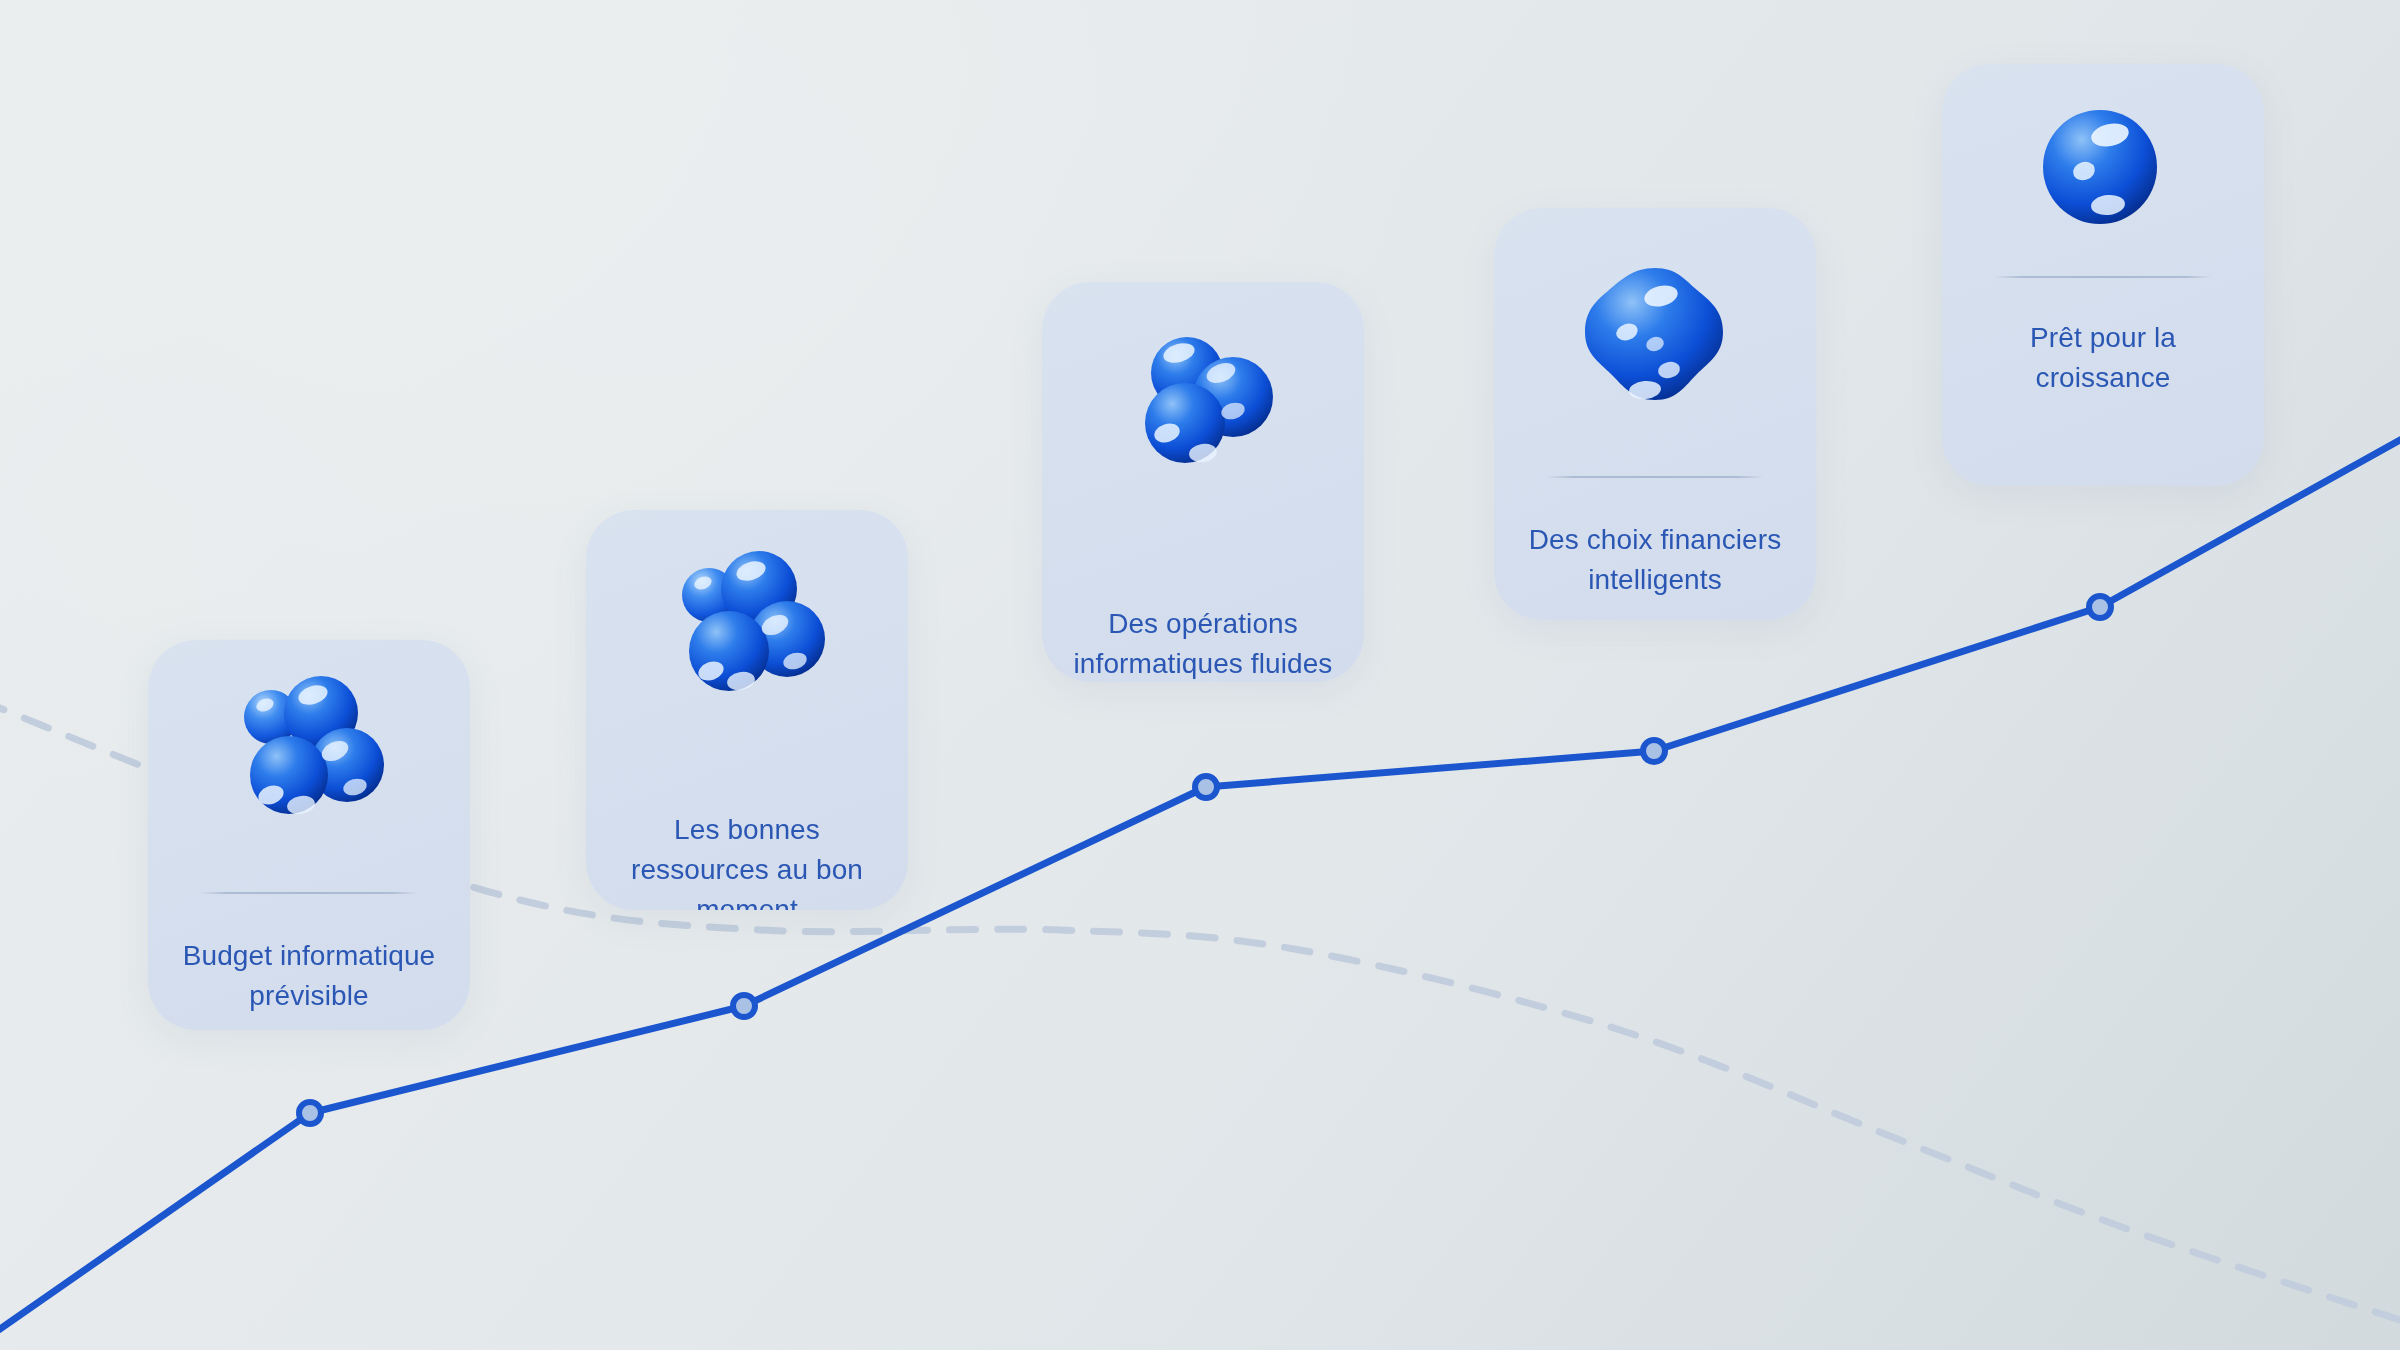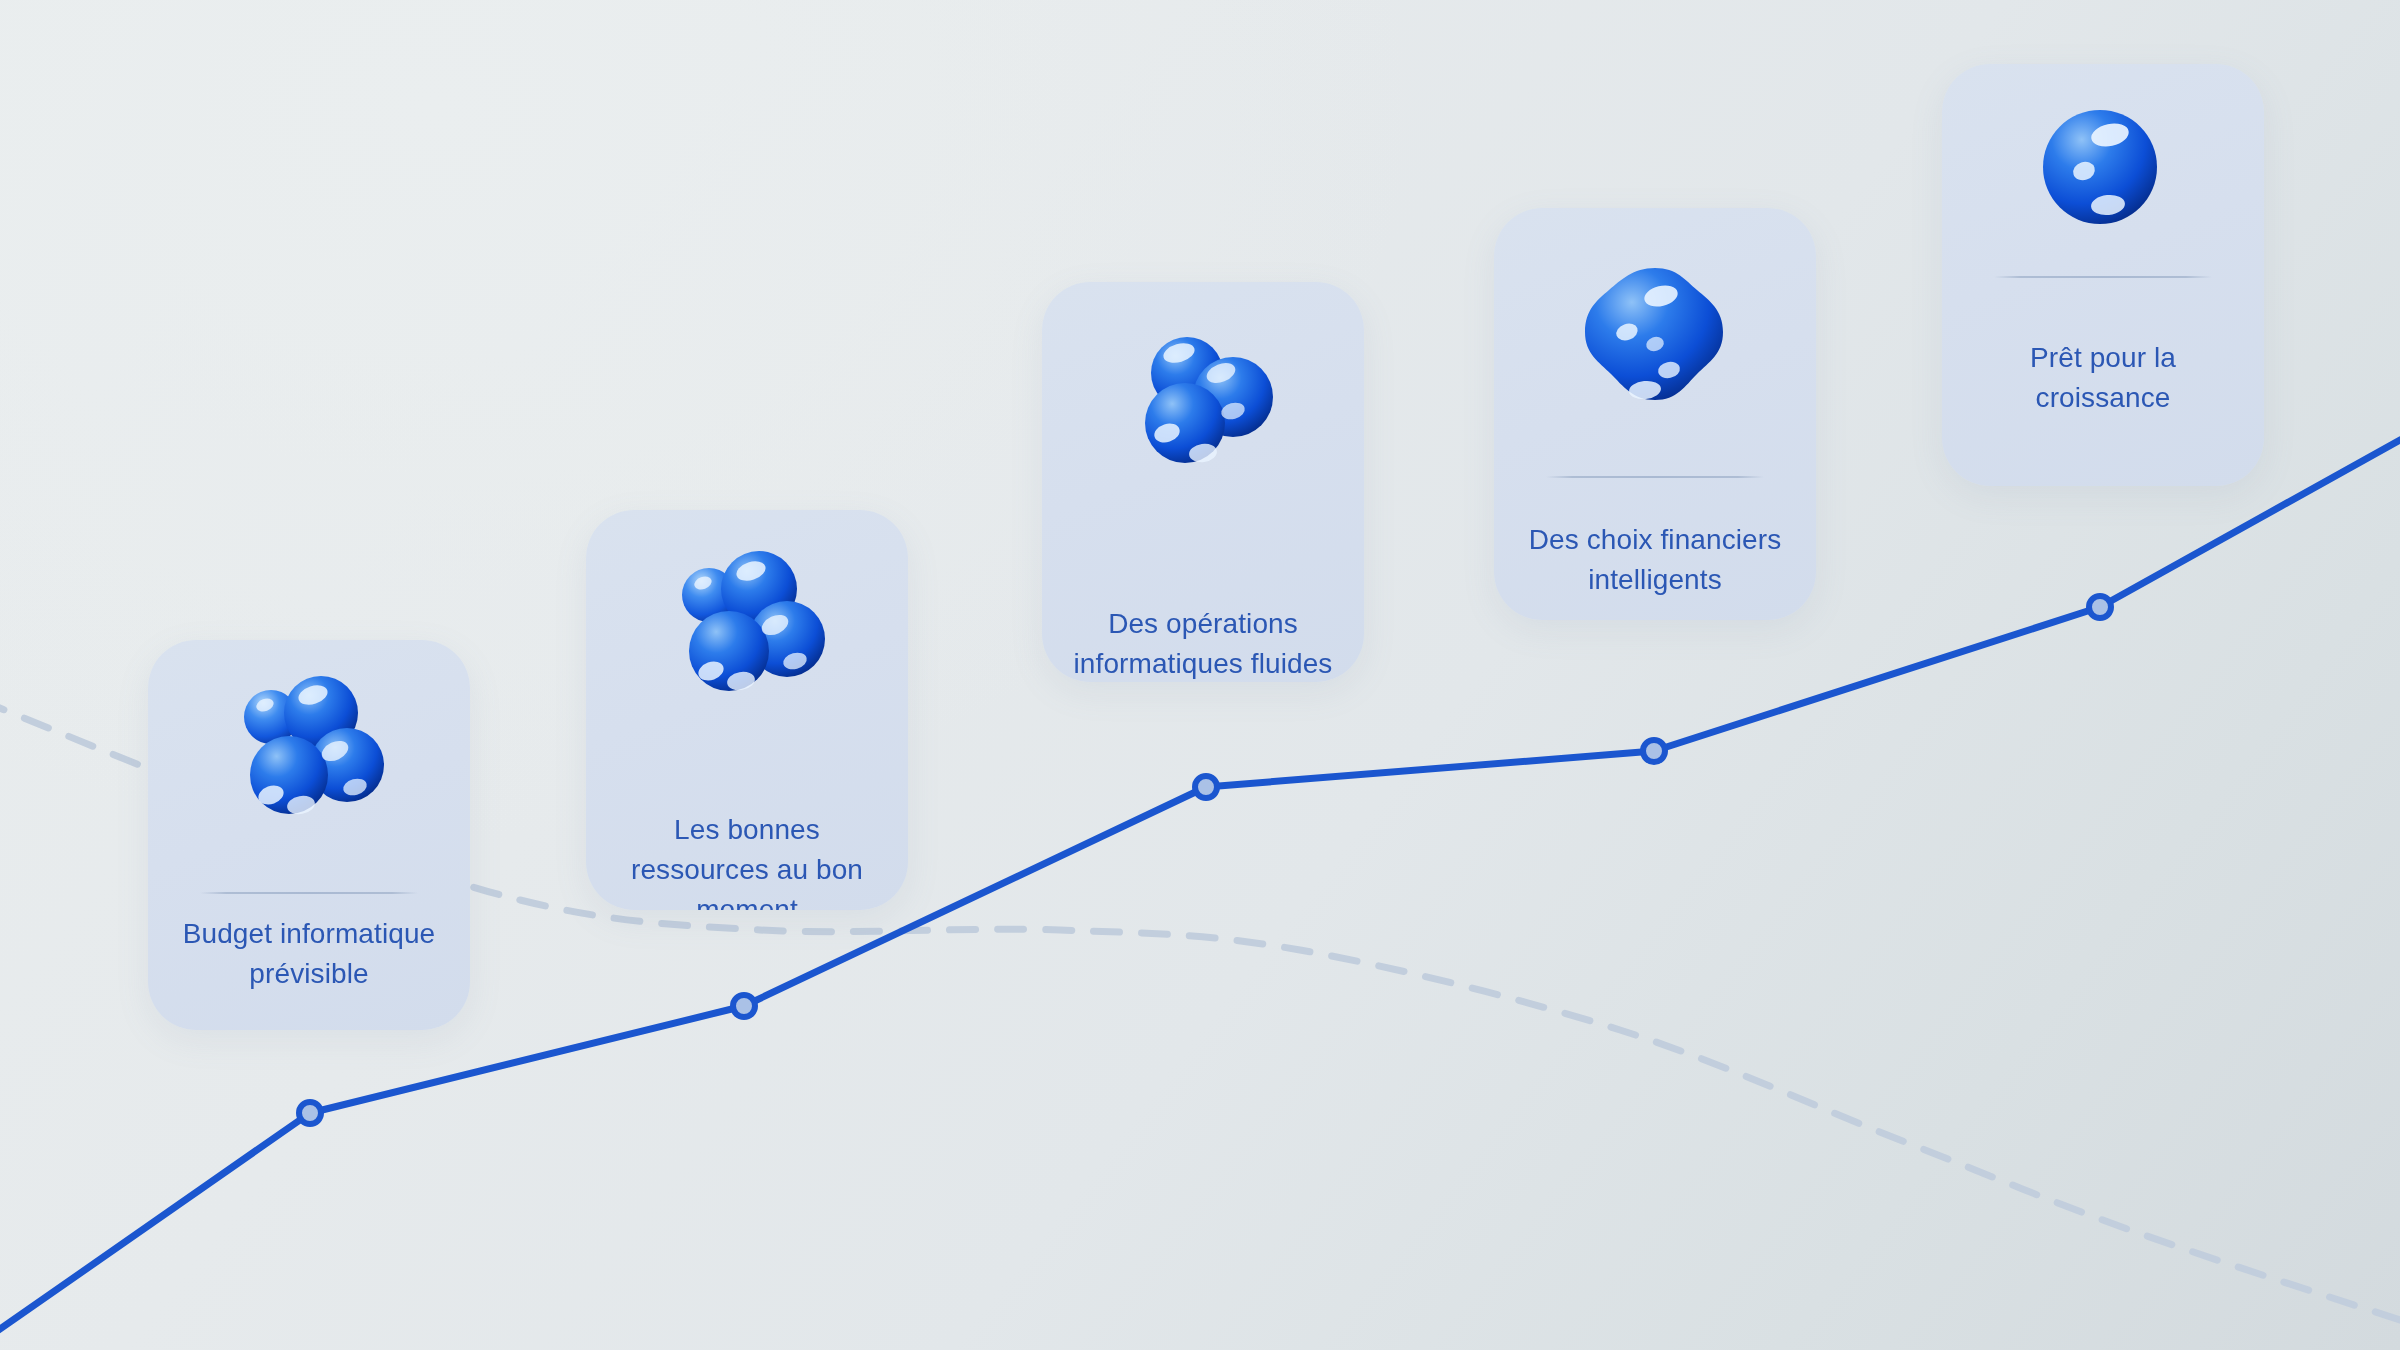--- a/index.html
+++ b/index.html
@@ -61,37 +61,37 @@
     text-align: center;
     letter-spacing: 0.1px;
     padding: 0 22px;
     font-weight: 400;
   }
 
   
   #card-1 { left: 148px;  top: 640px; width: 322px;  height: 390px; }
   #card-1 .card-icon-wrap { height: 250px; }
   #card-1 .card-divider { margin-top: 2px; }
-  #card-1 .card-label { margin-top: 20px; }
+  #card-1 .card-label { margin-top: 42px; }
 
   #card-2 { left: 586px;  top: 510px; width: 322px;  height: 400px; }
   #card-2 .card-icon-wrap { height: 258px; }
   #card-2 .card-label { margin-top: 42px; }
 
   #card-3 { left: 1042px; top: 282px; width: 322px;  height: 400px; }
   #card-3 .card-icon-wrap { height: 258px; }
   #card-3 .card-label { margin-top: 64px; }
 
   #card-4 { left: 1494px; top: 208px; width: 322px;  height: 412px; }
   #card-4 .card-icon-wrap { height: 268px; }
   #card-4 .card-label { margin-top: 42px; }
 
   #card-5 { left: 1942px; top: 64px;  width: 322px;  height: 422px; }
   #card-5 .card-icon-wrap { height: 212px; }
-  #card-5 .card-label { margin-top: 60px; }
+  #card-5 .card-label { margin-top: 40px; }
 </style>
 </head>
 <body>
 
 <div id="stage">
 
   <svg id="chart-layer" viewBox="0 0 2400 1350" preserveAspectRatio="none" aria-hidden="true">
     <g>
       <path d="M-20,700 C21.666666666666664,716.6666666666666 140,766.6666666666666 230,800 C320,833.3333333333334 431.6666666666667,878.3333333333334 520,900 C608.3333333333334,921.6666666666666 670,925 760,930 C850,935 970,926.6666666666666 1060,930 C1150,933.3333333333334 1206.6666666666667,933.3333333333334 1300,950 C1393.3333333333333,966.6666666666666 1520,998.3333333333334 1620,1030 C1720,1061.6666666666667 1815,1106.6666666666667 1900,1140 C1985,1173.3333333333333 2046.6666666666667,1200 2130,1230 C2213.3333333333335,1260 2355,1305 2400,1320" fill="none" stroke="#c2cedd" stroke-width="7" stroke-linecap="round" stroke-dasharray="26 22"></path>
     </g>

